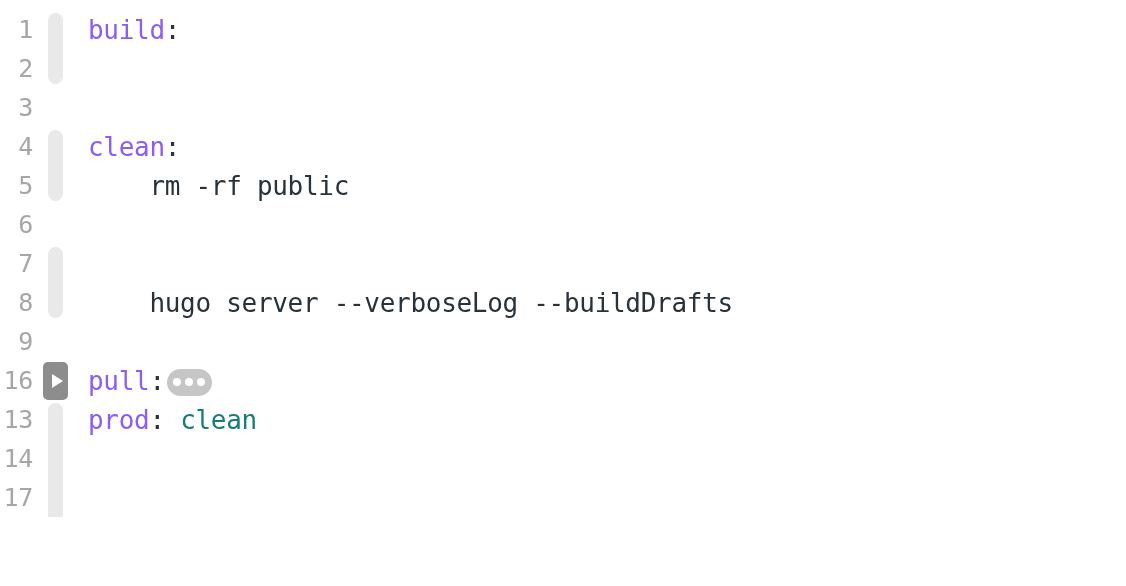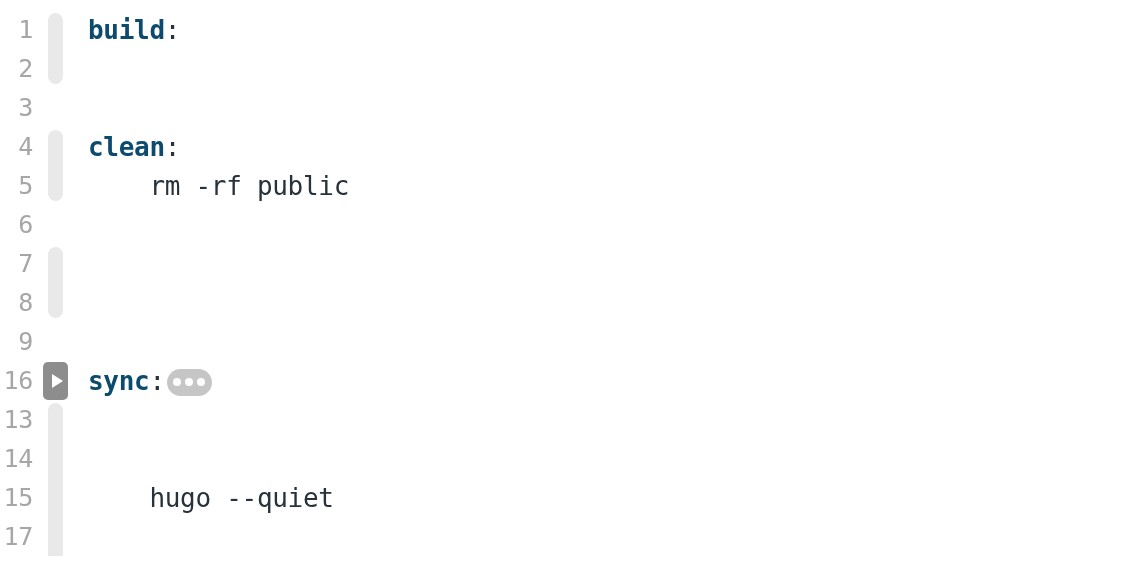--- a/index.html
+++ b/index.html
@@ -73,21 +73,21 @@
     height: 0;
     border-top: 7px solid transparent;
     border-bottom: 7px solid transparent;
     border-left: 11px solid #ffffff;
     margin-left: 3px;
   }
   .code {
     flex: 1 1 auto;
     color: #28323a;
   }
-  .tgt { color: #0c4a6e; font-weight: bold; }
+  .tgt { color: #8b5cf6; }
   .pln { color: #28323a; }
   .dep { color: #177d77; }
   .fold-pill {
     display: inline-flex;
     align-items: center;
     justify-content: center;
     gap: 4px;
     width: 45px;
     height: 27px;
     border-radius: 14px;
@@ -146,51 +146,48 @@
   </div>
 
   <div class="line">
     <div class="num">7</div>
     <div class="gutter"><div class="bar grp-top"></div></div>
   </div>
 
   <div class="line">
     <div class="num">8</div>
     <div class="gutter"><div class="bar grp-bottom"></div></div>
+    <div class="code"><span class="pln">    hugo server --verboseLog --buildDrafts</span></div>
   </div>
 
   <div class="line">
     <div class="num">9</div>
     <div class="gutter"></div>
     <div class="code"></div>
   </div>
 
   <div class="line">
     <div class="num">16</div>
     <div class="gutter">
       <button class="fold-btn"><span class="fold-arrow"></span></button>
     </div>
-    <div class="code"><span class="tgt">sync</span><span class="pln">:</span><button class="fold-pill"><span class="dot"></span><span class="dot"></span><span class="dot"></span></button></div>
+    <div class="code"><span class="tgt">pull</span><span class="pln">:</span><button class="fold-pill"><span class="dot"></span><span class="dot"></span><span class="dot"></span></button></div>
   </div>
 
   <div class="line">
     <div class="num">13</div>
     <div class="gutter"><div class="bar grp-top"></div></div>
+    <div class="code"><span class="tgt">prod</span><span class="pln">:</span><span class="dep"> clean</span></div>
   </div>
 
   <div class="line">
     <div class="num">14</div>
     <div class="gutter"><div class="bar grp-mid"></div></div>
   </div>
 
-  <div class="line">
-    <div class="num">15</div>
-    <div class="gutter"><div class="bar grp-mid"></div></div>
-    <div class="code"><span class="pln">    hugo --quiet</span></div>
-  </div>
 
 
   <div class="line">
     <div class="num">17</div>
     <div class="gutter"><div class="bar grp-mid"></div></div>
     <div class="code"></div>
   </div>
 
 </div>
 

